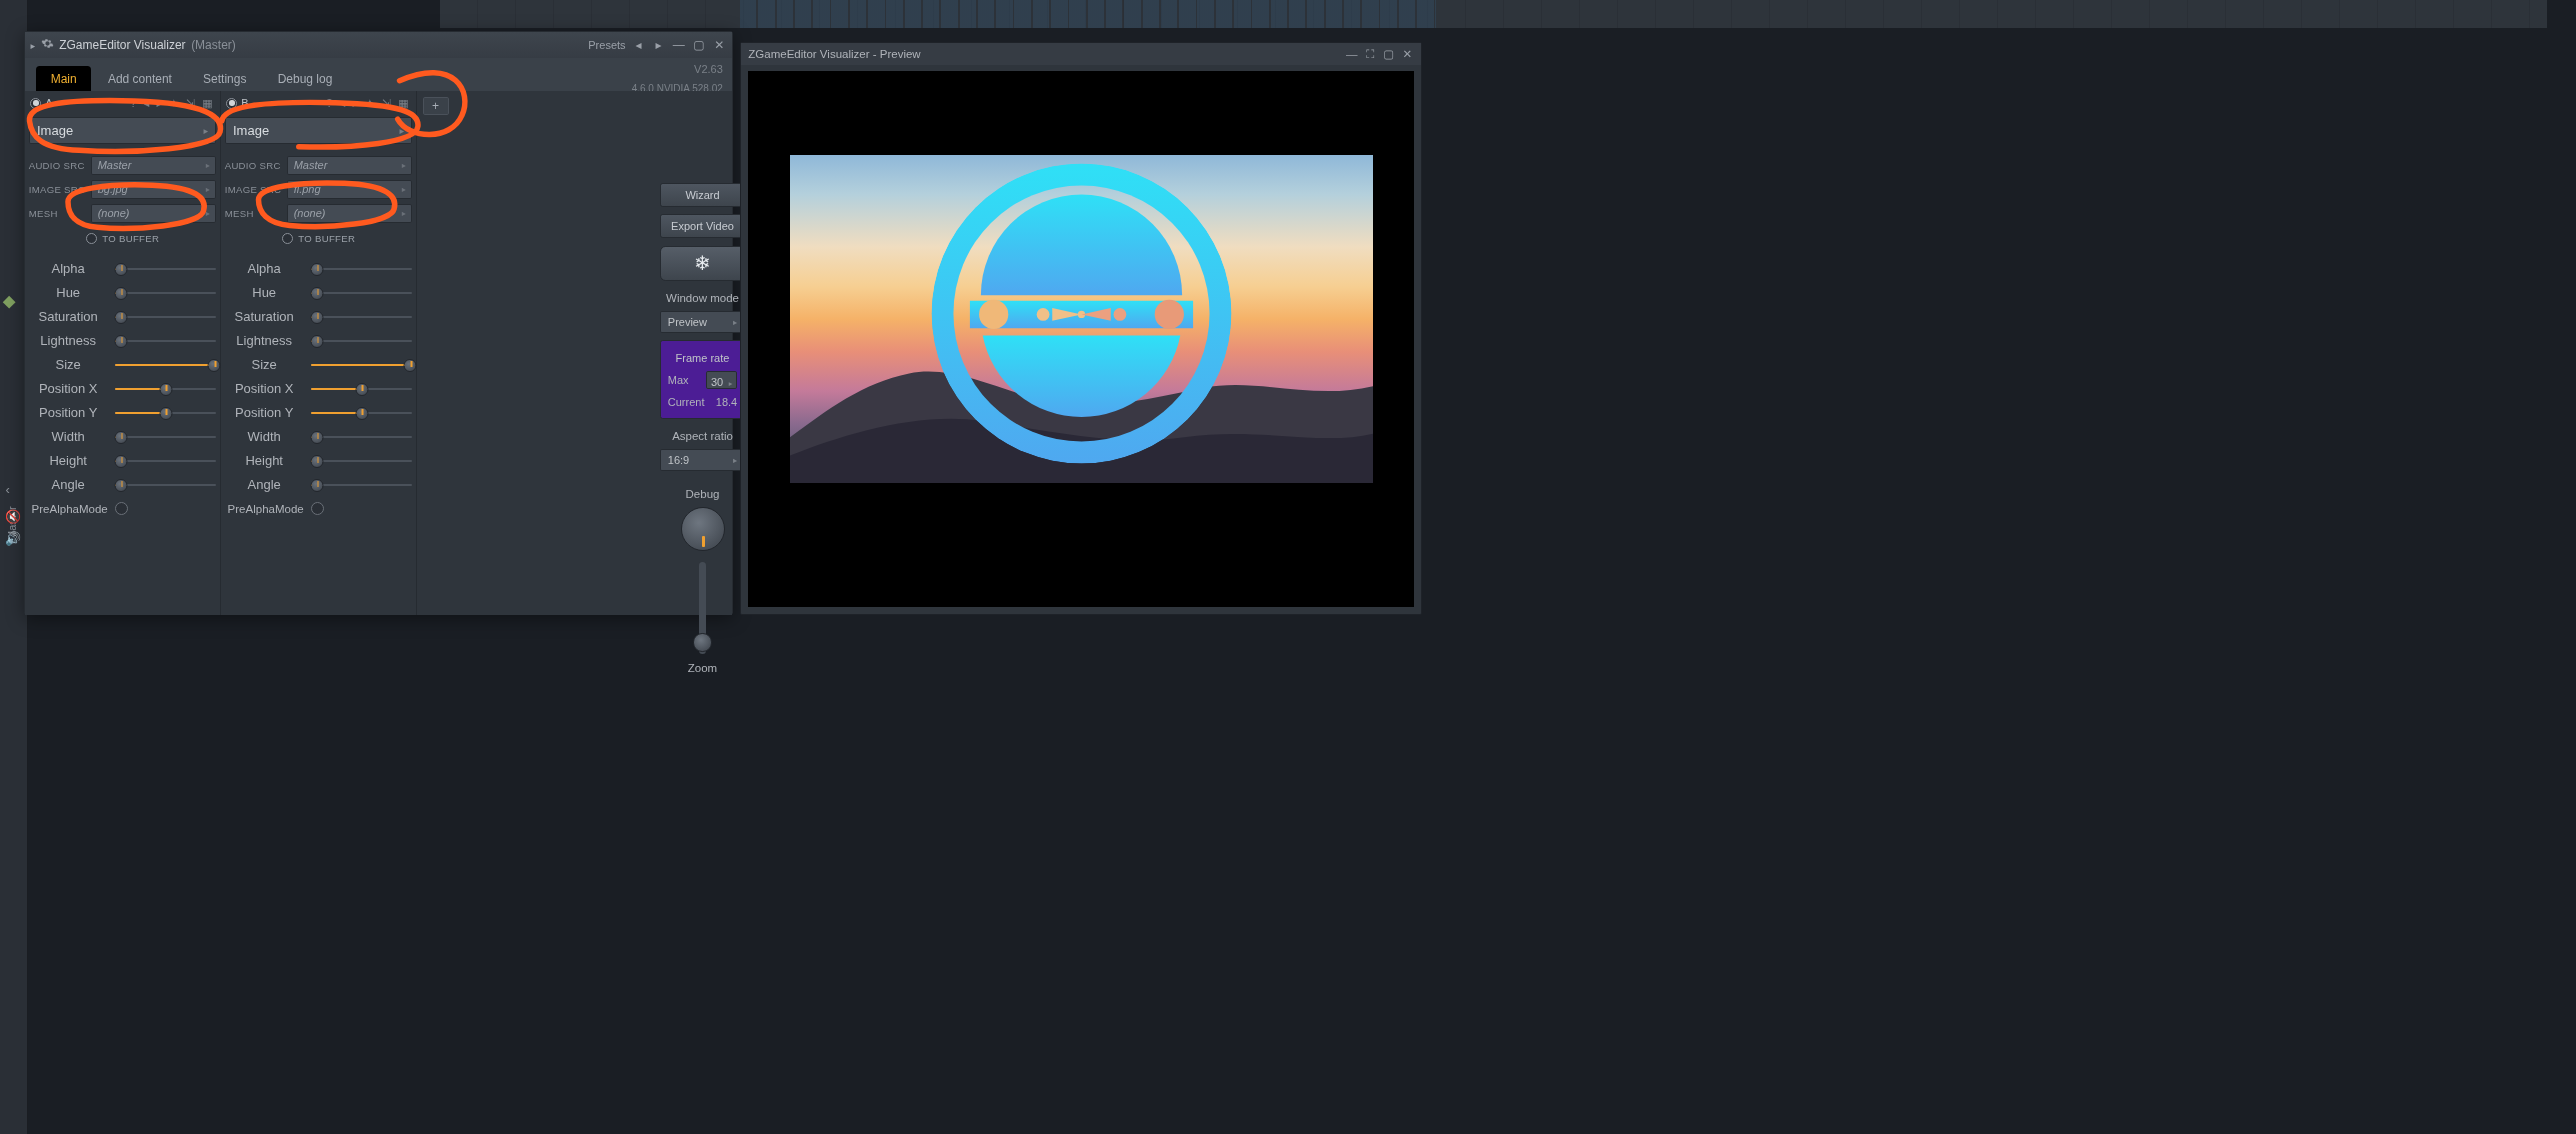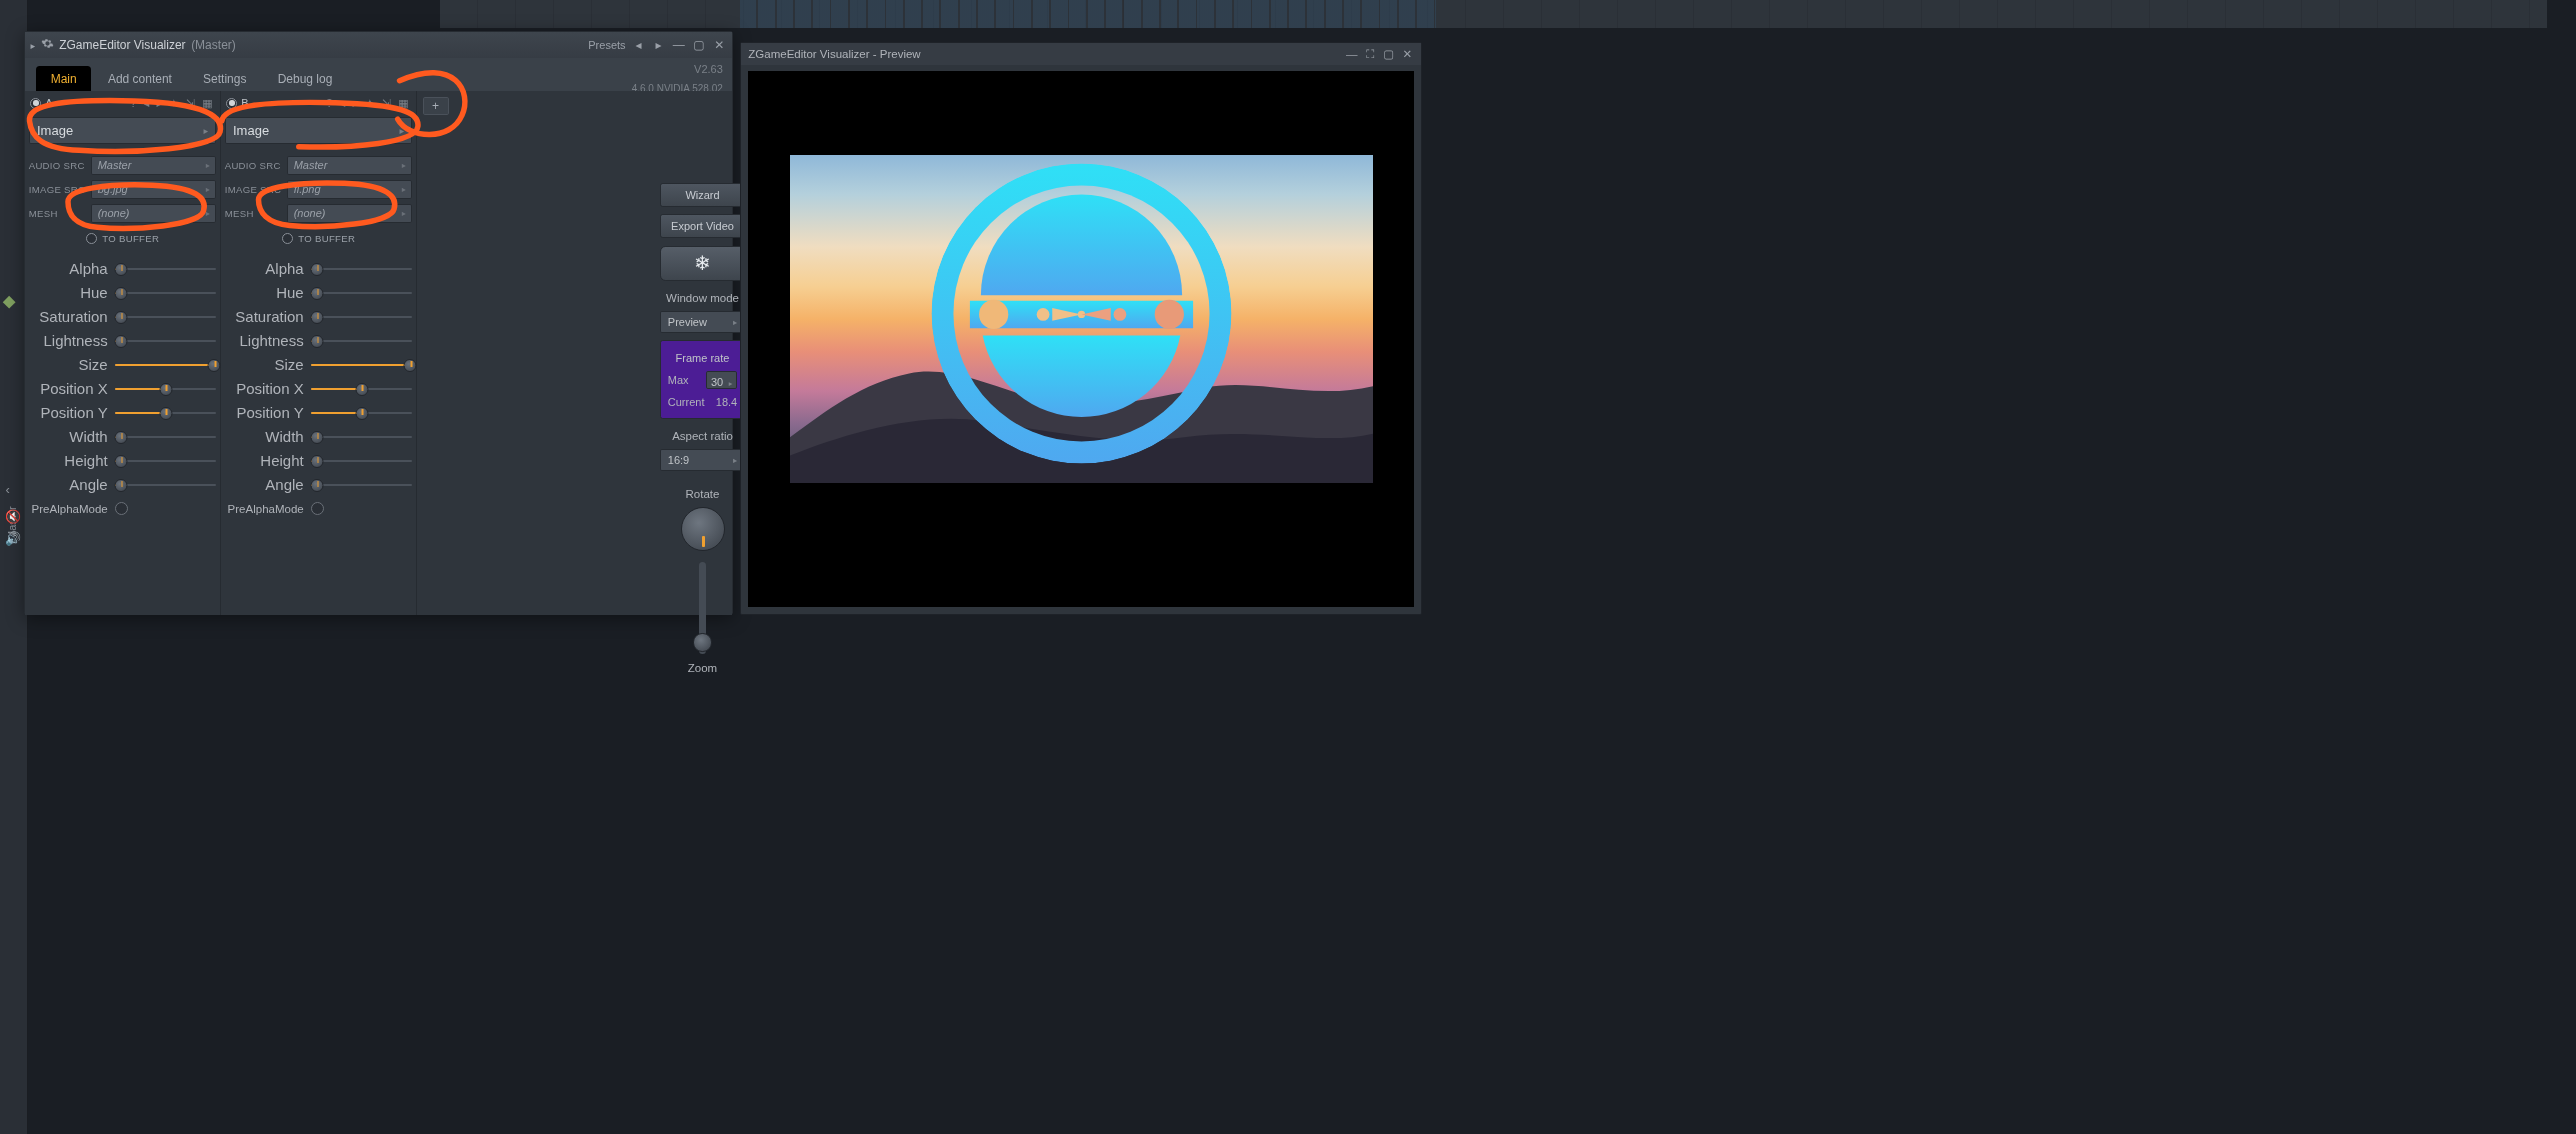--- a/index.html
+++ b/index.html
@@ -50,21 +50,21 @@
 
 .proprow{display:flex;align-items:center;height:24px;gap:5.5px}
 .proprow .plabel{width:57px;font-size:9.6px;color:#8a9098;text-align:left;letter-spacing:0.3px}
 .proprow .pfield{flex:1;height:18.3px;background:#444b54;border:0.9px solid #262b31;border-radius:1.8px;padding:0 5.5px;color:#9aa0a8;font-size:11px;display:flex;align-items:center;font-style:italic;cursor:pointer}
 .proprow .pfield .chev{margin-left:auto;font-size:8.2px;color:#6a7078;font-style:normal}
 
 .tobuf{display:flex;align-items:center;justify-content:center;gap:5.5px;height:26px;color:#9aa0a8;font-size:9.6px;letter-spacing:0.3px;margin-bottom:5.5px}
 .tobuf .radio{width:11px;height:11px}
 
 .sliderrow{display:flex;align-items:center;height:24px;gap:7.3px}
-.sliderrow .slabel{width:79px;text-align:right;color:#b0b4ba;font-size:15px}
+.sliderrow .slabel{width:79px;text-align:center;color:#b0b4ba;font-size:13px}
 .slider{flex:1;height:14.7px;position:relative}
 .track{position:absolute;left:0;right:0;top:6.4px;height:1.8px;background:#4a515a;border-radius:0.9px}
 .fill{position:absolute;left:0;top:6.4px;height:1.8px;background:#f0a030;border-radius:0.9px}
 .knob{position:absolute;top:0.9px;width:13px;height:13px;border-radius:50%;background:radial-gradient(circle at 40% 35%,#6a727c,#3a4048);border:0.9px solid #22262c;transform:translateX(-50%)}
 .knob .tick{position:absolute;left:5.5px;top:1.8px;width:1.8px;height:5.5px;background:#f0a030}
 .prealpha{display:flex;align-items:center;height:24px;gap:7.3px}
 .prealpha .slabel{width:79px;text-align:right;color:#b0b4ba;font-size:11.5px}
 .prealpha .togg{width:13px;height:13px;border-radius:50%;border:0.9px solid #6a7078;background:#2a2f36}
 
 
@@ -476,21 +476,21 @@
         <div class="frrow">
           <span>Current</span>
           <span>18.4</span>
         </div>
       </div>
       <div class="sectlabel">Aspect ratio</div>
       <div class="dd">
         <span>16:9</span>
         <span class="chev">▸</span>
       </div>
-      <div class="knoblabel" style="margin-top:9.2px">Rotate</div>
+      <div class="knoblabel" style="margin-top:9.2px">Debug</div>
       <div class="rotknob">
           <div class="mark"></div>
         </div>
       <div class="vslider">
           <div class="vknob" style="top:71px"></div>
         </div>
       <div class="knoblabel">Zoom</div>
     </div>
   </div>
 </div>

